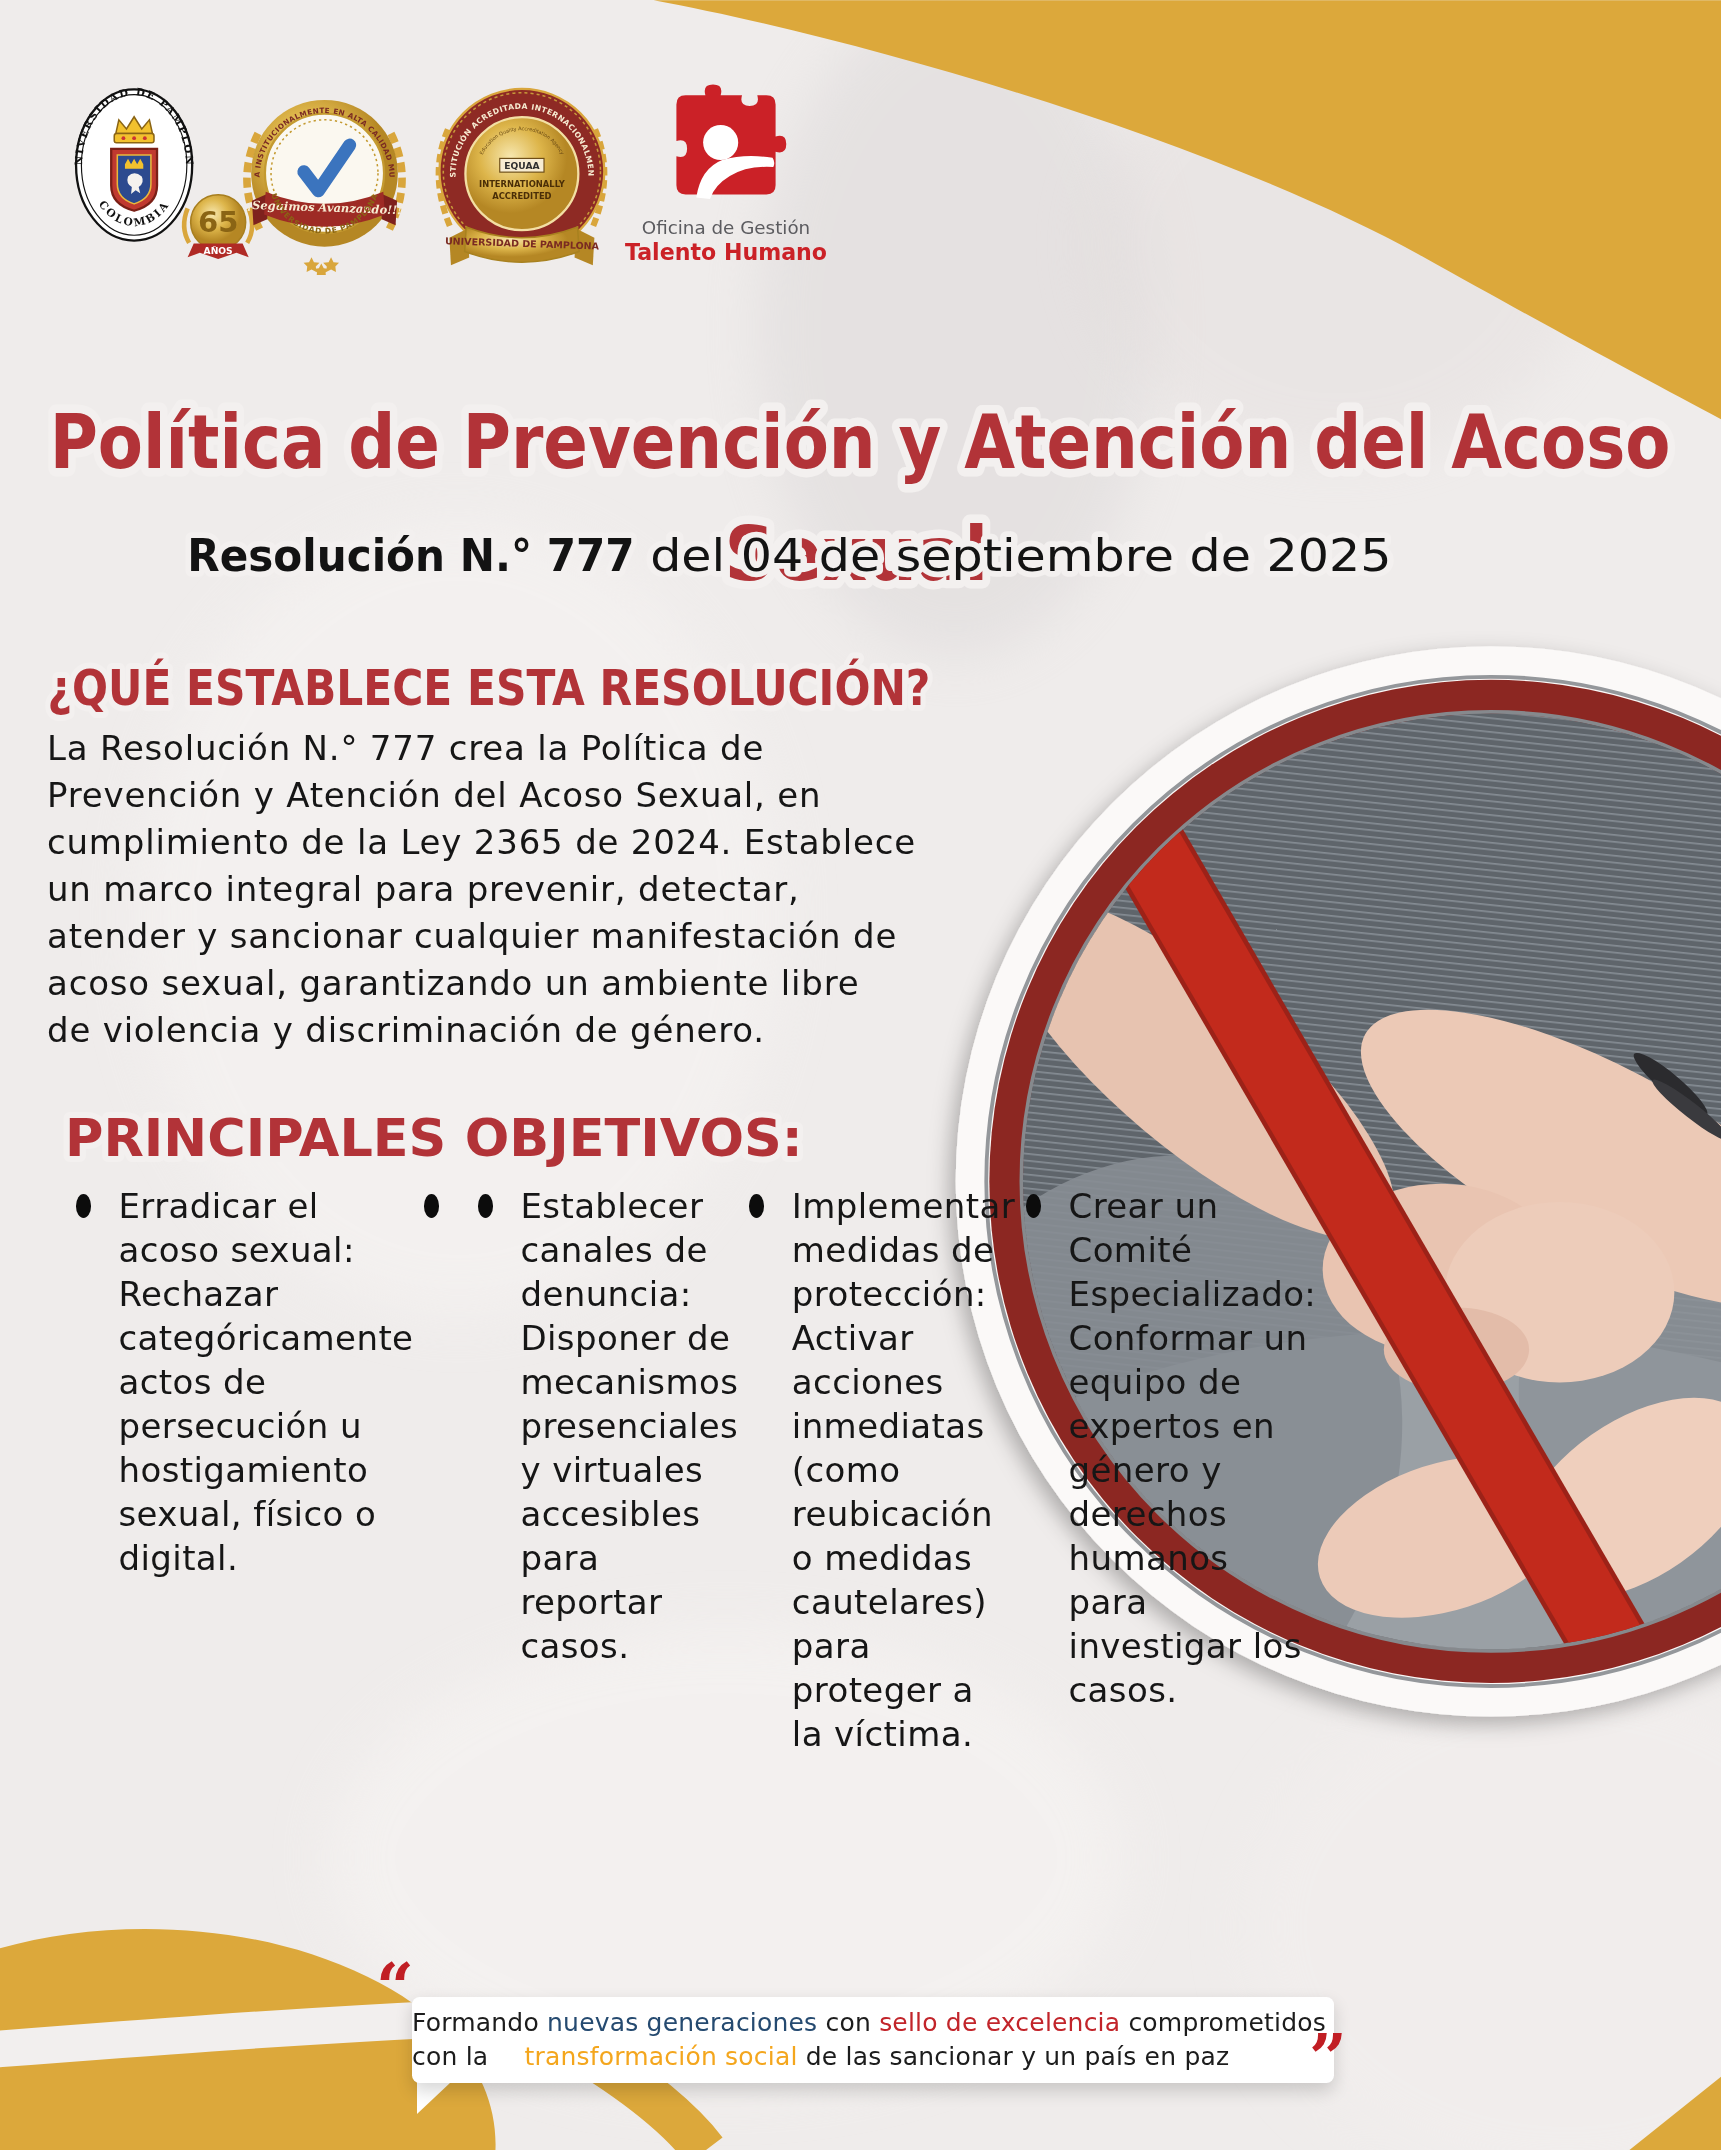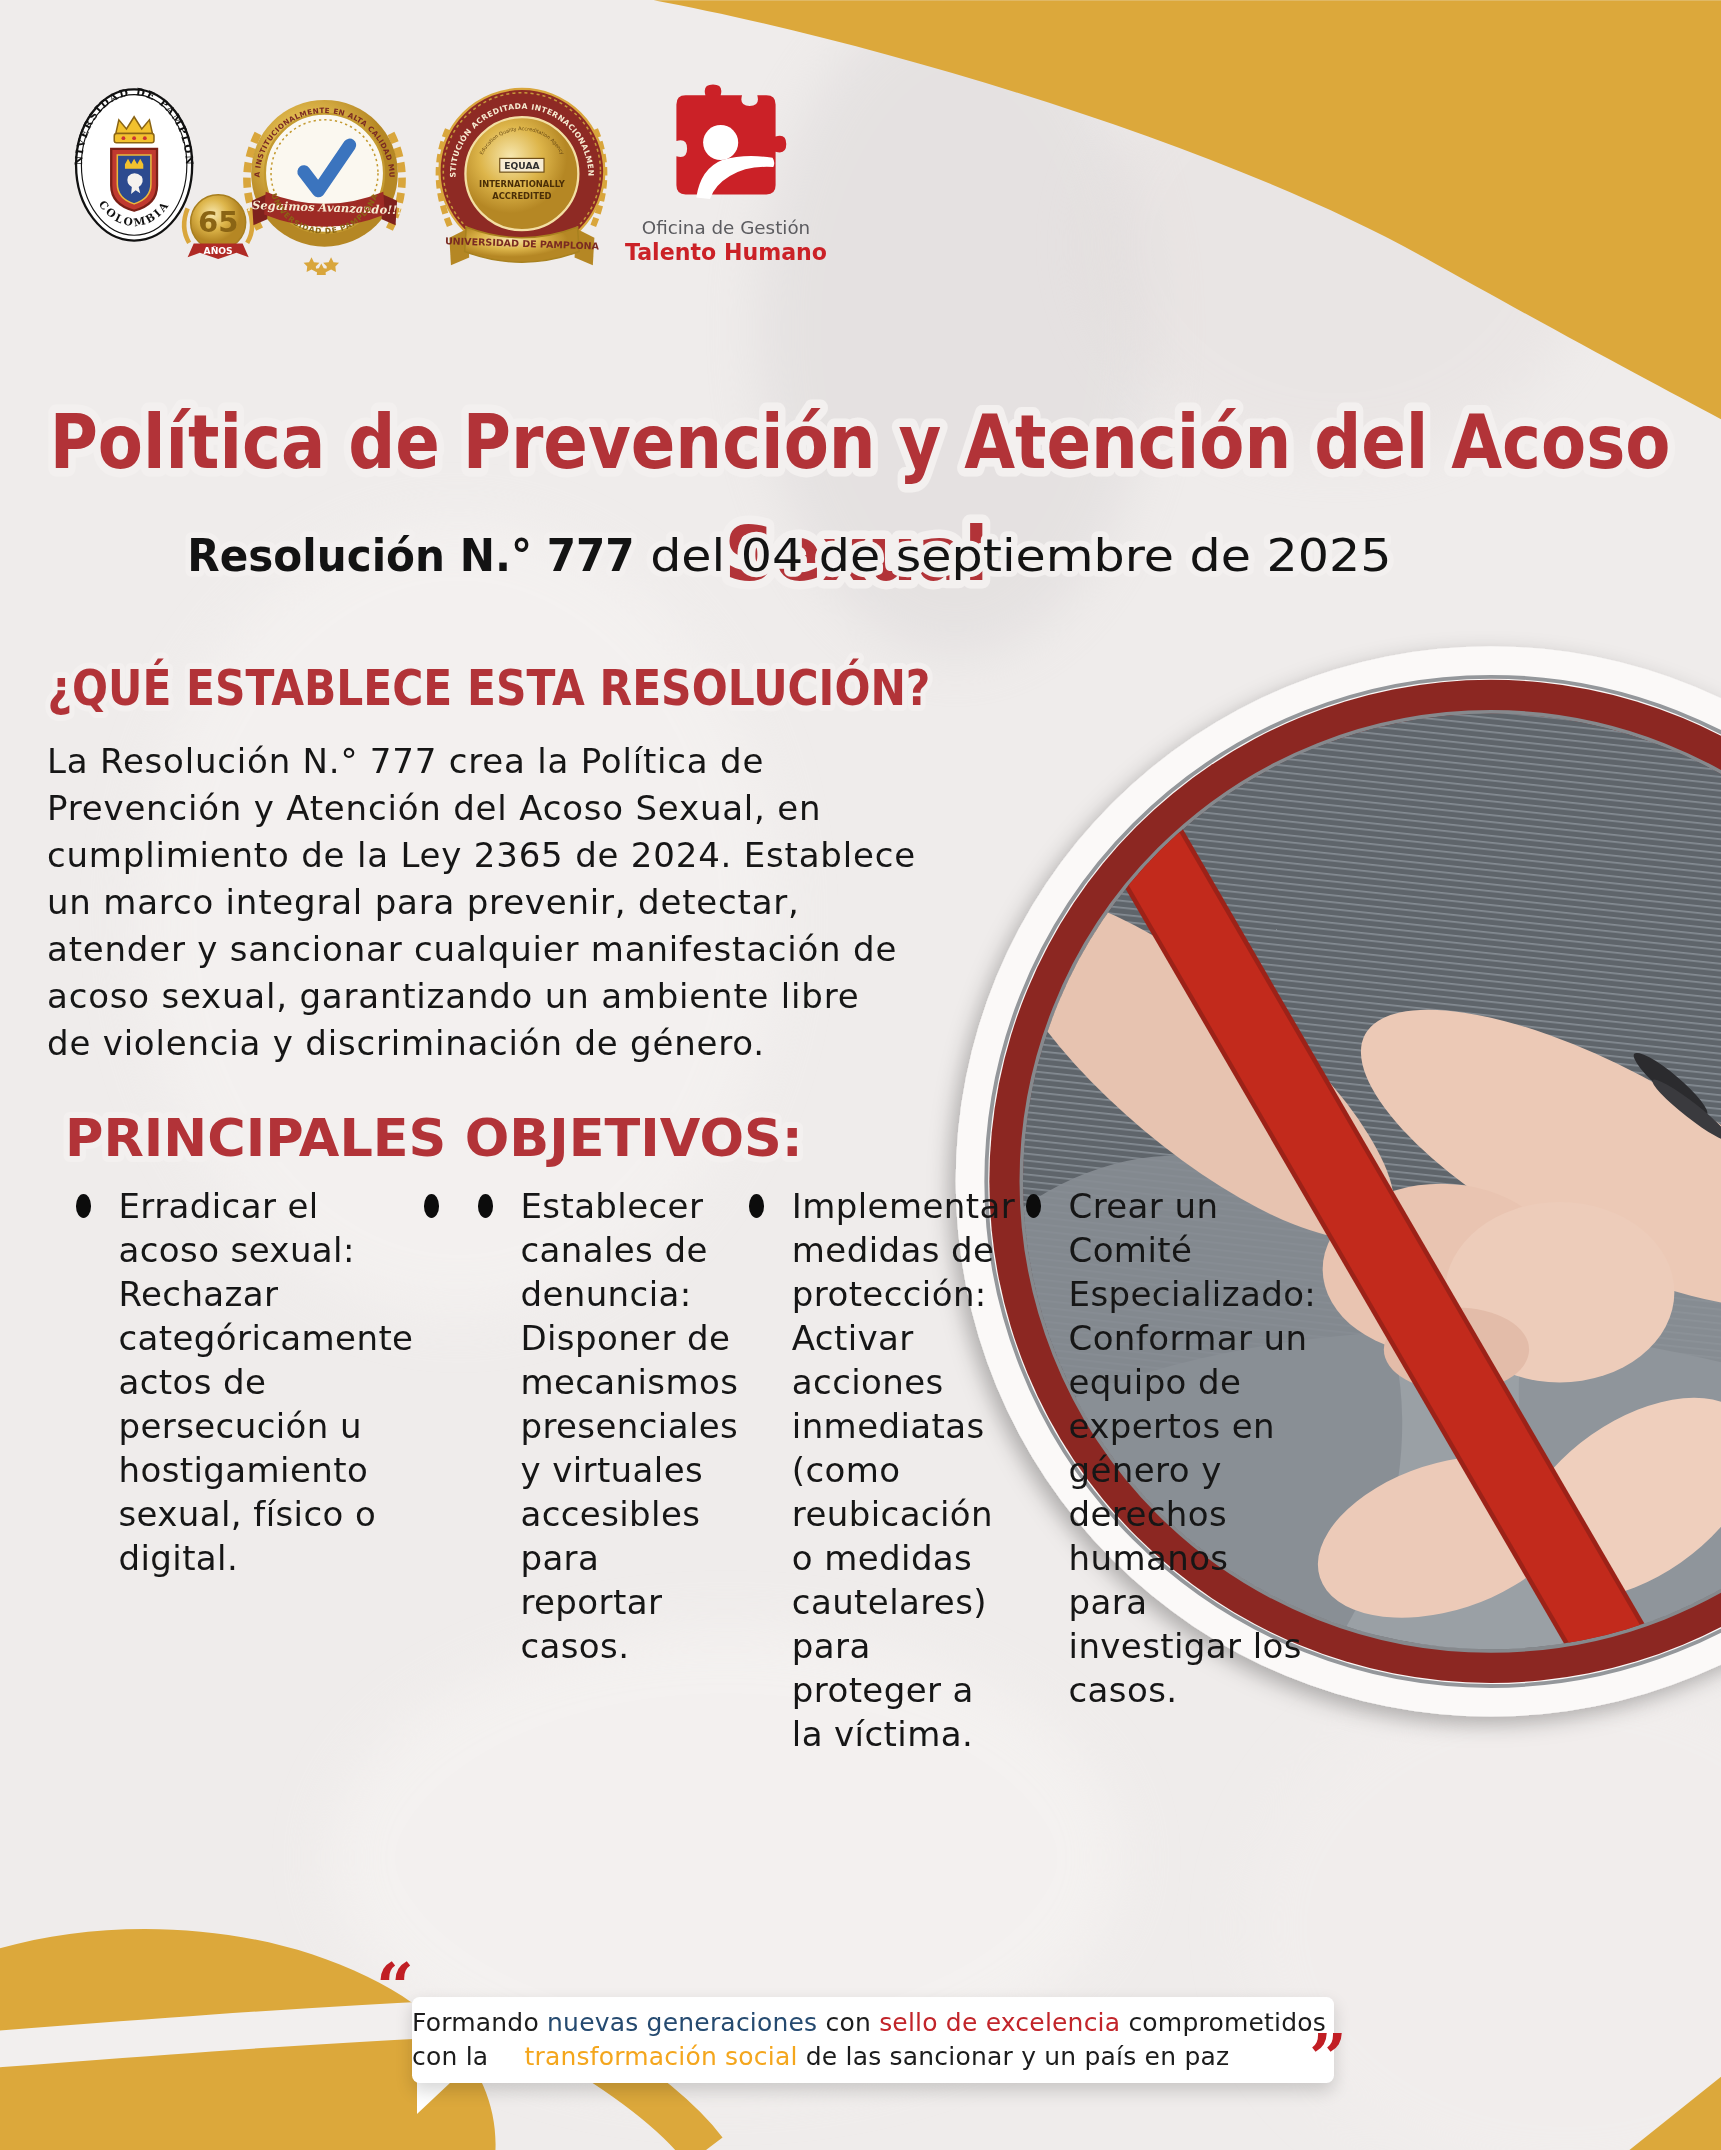--- a/index.html
+++ b/index.html
@@ -107,21 +107,21 @@
       <text x="245" y="747" font-size="57" paint-order="stroke" stroke="#f3f0ef" stroke-width="15" fill="#131313">
         <tspan font-weight="bold" textLength="585" lengthAdjust="spacingAndGlyphs">Resolución N.° 777</tspan><tspan font-weight="500" textLength="990" lengthAdjust="spacingAndGlyphs">  del 04 de septiembre de 2025</tspan>
       </text>
 
       <text x="62" y="922" font-size="66" font-weight="bold" textLength="1155" lengthAdjust="spacingAndGlyphs" paint-order="stroke" stroke="#f3f0ef" stroke-width="16" fill="#b23338">¿QUÉ ESTABLECE ESTA RESOLUCIÓN?</text>
 
       <text x="85" y="1512" font-size="68" font-weight="bold" textLength="965" lengthAdjust="spacingAndGlyphs" paint-order="stroke" stroke="#f3f0ef" stroke-width="16" fill="#b23338">PRINCIPALES OBJETIVOS:</text>
     </g>
   </svg>
 
-  <div class="abs bodytext" style="left:47px;top:725px;width:1162px;z-index:13;margin-top:13px;">La Resolución N.° 777 crea la Política de
+  <div class="abs bodytext" style="left:47px;top:725px;width:1162px;z-index:13;">La Resolución N.° 777 crea la Política de
 Prevención y Atención del Acoso Sexual, en
 cumplimiento de la Ley 2365 de 2024. Establece
 un marco integral para prevenir, detectar,
 atender y sancionar cualquier manifestación de
 acoso sexual, garantizando un ambiente libre
 de violencia y discriminación de género.</div>
 
   <div class="abs bullets" style="left:65px;top:1184px;width:1162px;z-index:13;">
     <div class="bullet">
       <span class="dot"></span>

